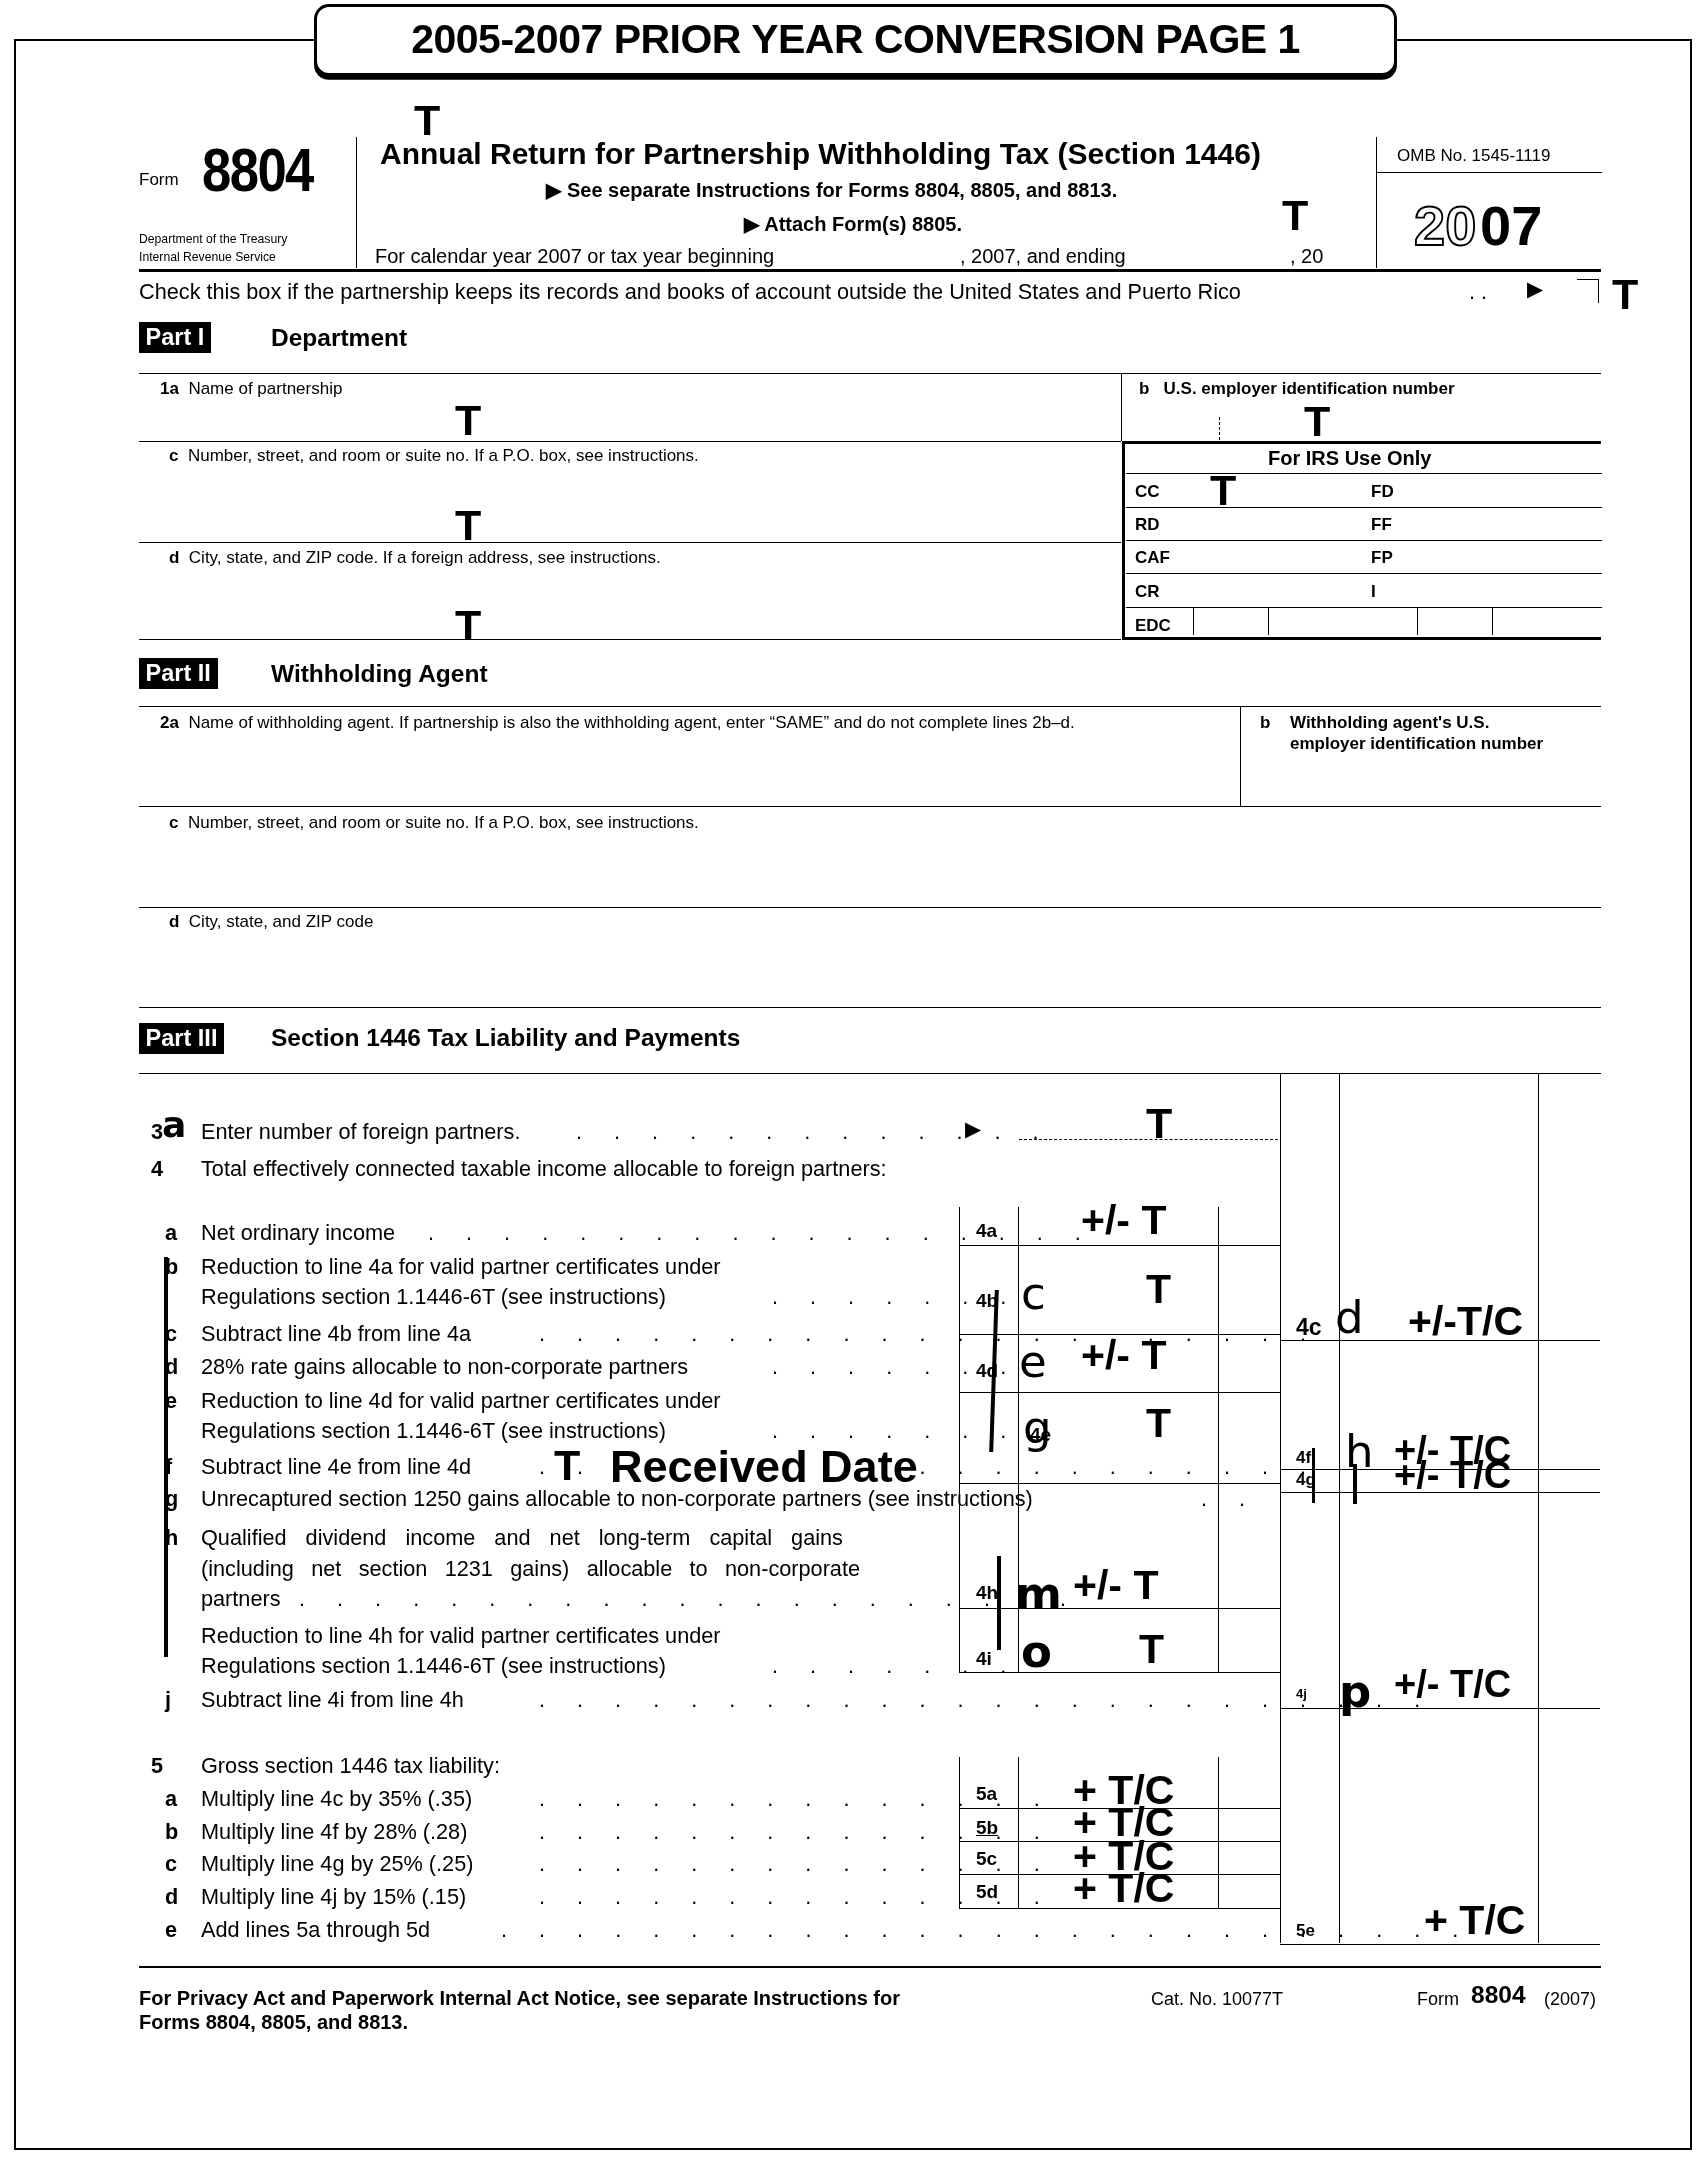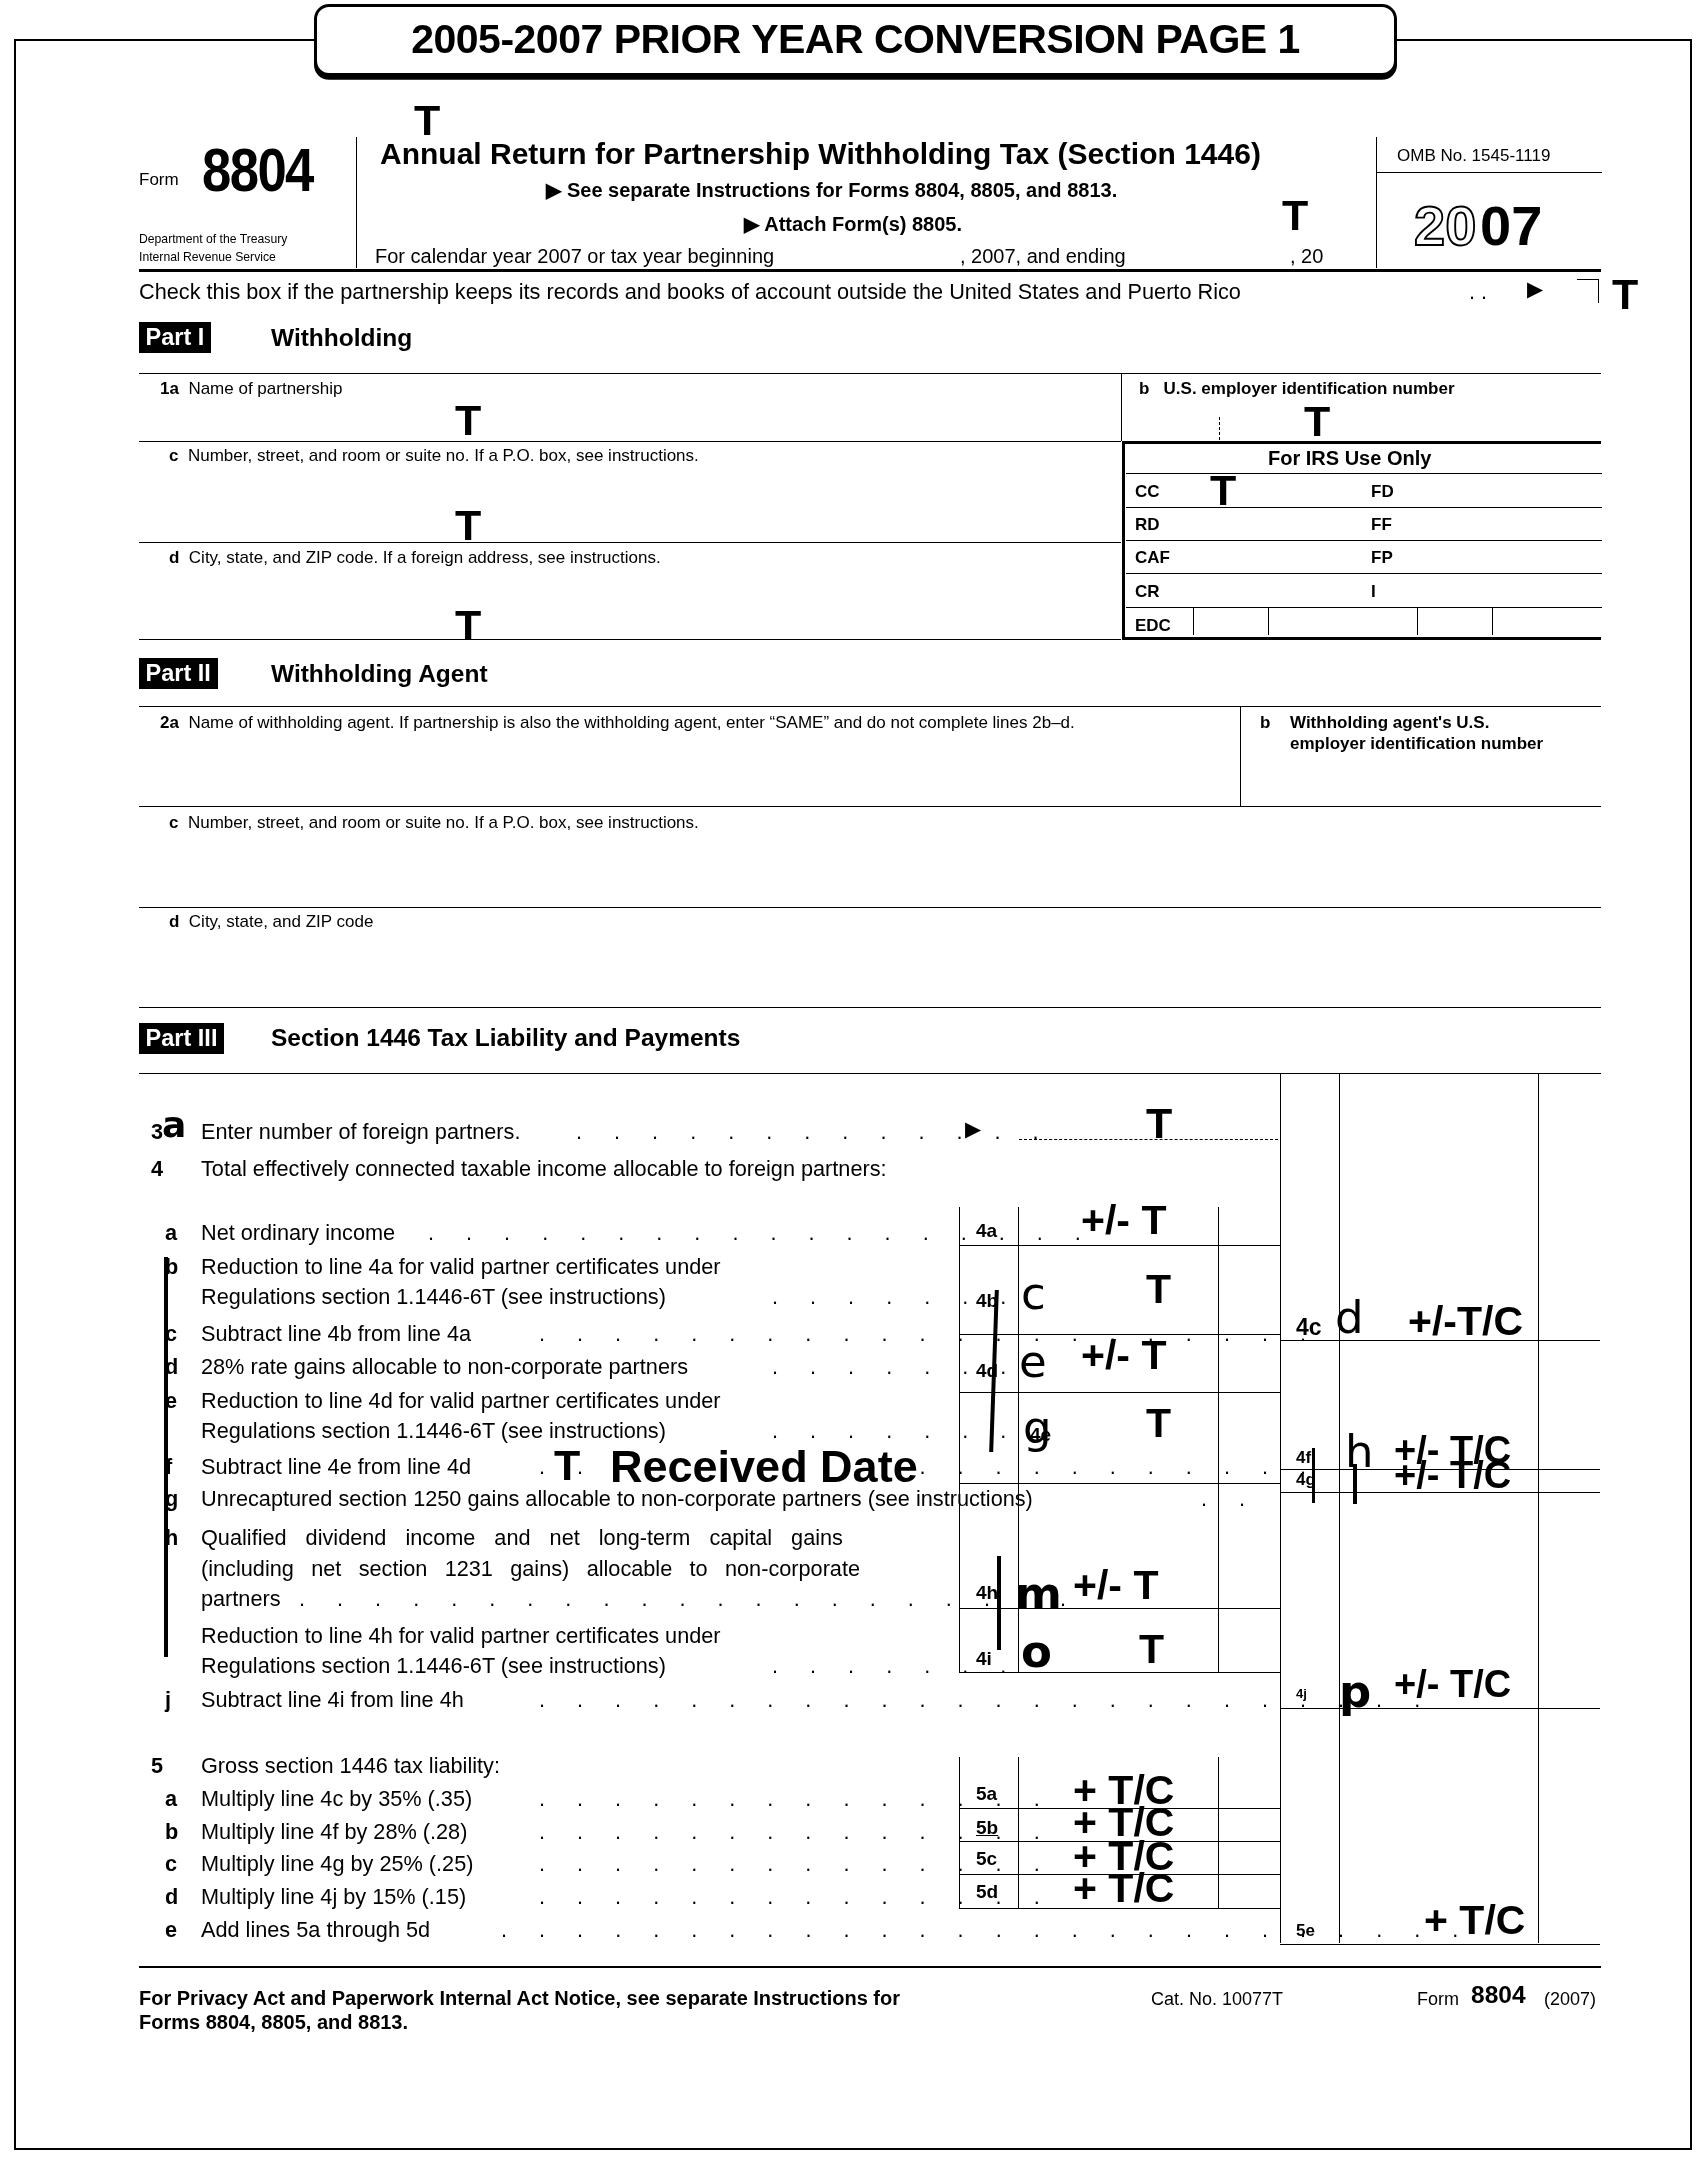--- a/index.html
+++ b/index.html
@@ -56,21 +56,21 @@
   <div class="hl" style="left:139px;top:269px;width:1462px;border-top-width:3.8px;"></div>
   <span class="abs" style="left:139px;top:279px;font-size:21.7px;white-space:nowrap;">Check this box if the partnership keeps its records and books of account outside the United States and Puerto Rico</span>
   <span class="abs" style="left:1469px;top:279px;font-size:21.7px;">. .</span>
   <span class="abs" style="left:1527px;top:277px;font-size:21px;">▶</span>
   <div class="abs" style="left:1577px;top:279px;width:21px;height:22.6px;border:0.9px solid #000;border-left:none;border-bottom:none;"></div>
   <span class="T" style="left:1612px;top:273px;">T</span>
 </div>
 
 <div>
   <span class="part-tag" style="left:139px;top:322px;">Part I</span>
-  <span class="part-title" style="left:271px;top:324px;">Withholding</span>
+  <span class="part-title" style="left:271px;top:324px;">Department</span>
 
   <div class="hl" style="left:139px;top:373px;width:1462px;"></div>
   <span class="lbl" style="left:160px;top:379px;"><span class="lblb">1a</span>&nbsp;&nbsp;<span>Name of partnership</span></span>
   <div class="abs" style="left:139px;top:395px;width:982px;height:45px;"></div>
   <span class="T" style="left:455px;top:399px;">T</span>
 
   <div class="vl" style="left:1121px;top:373px;height:68px;"></div>
   <span class="lbl lblb" style="left:1139px;top:379px;"><span>b</span>&nbsp;&nbsp;&nbsp;<span>U.S. employer identification number</span></span>
   <div class="abs" style="left:1122px;top:400px;width:478px;height:40px;"></div>
   <div class="vl" style="left:1219px;top:417px;height:22.6px;border-left-style:dashed;"></div>

